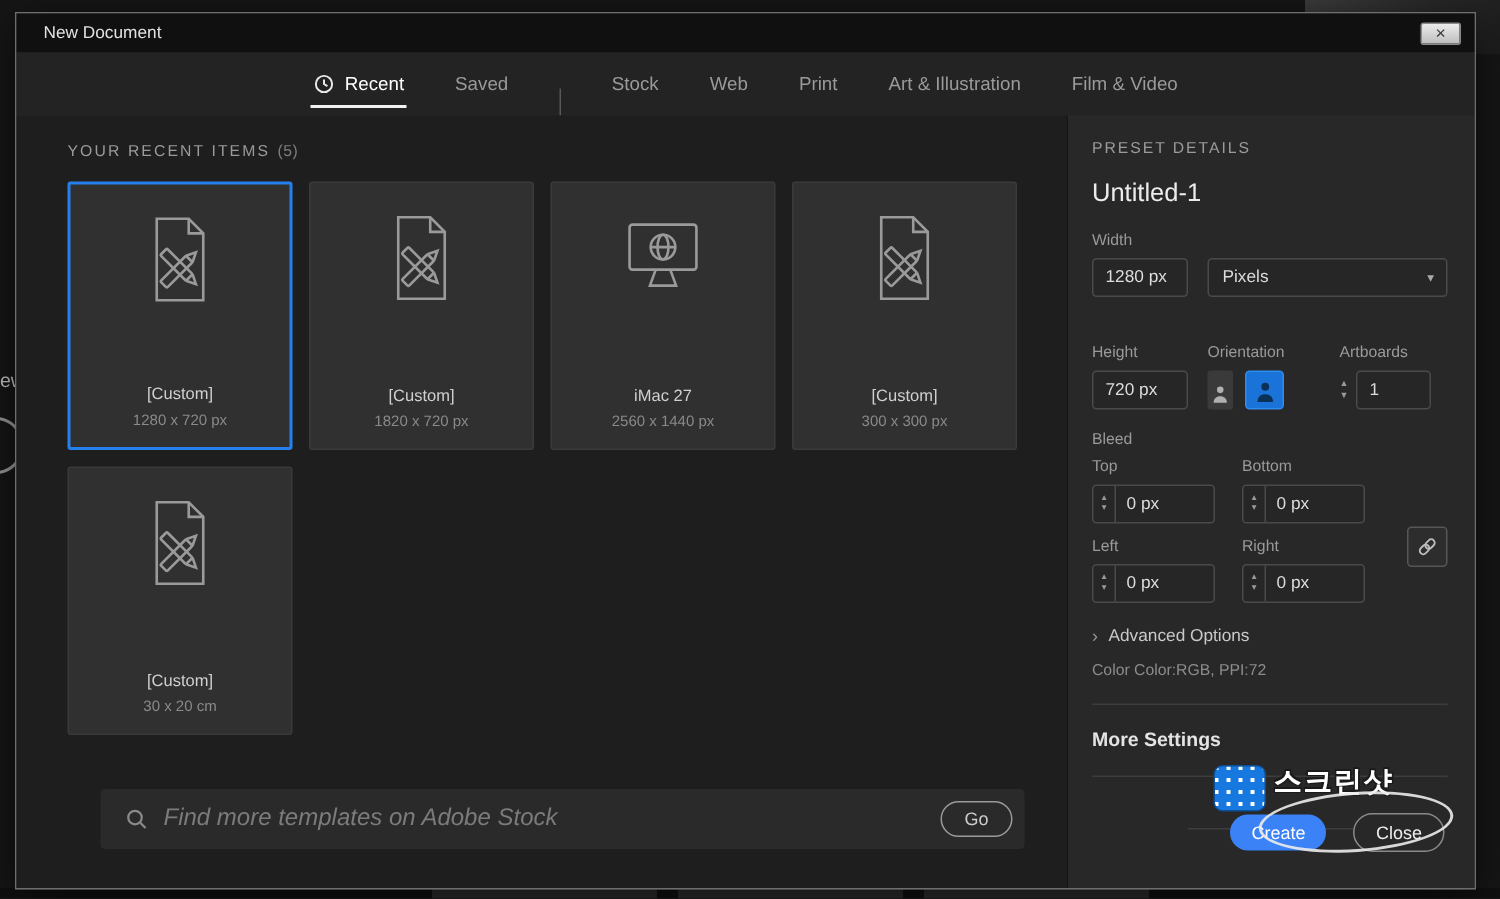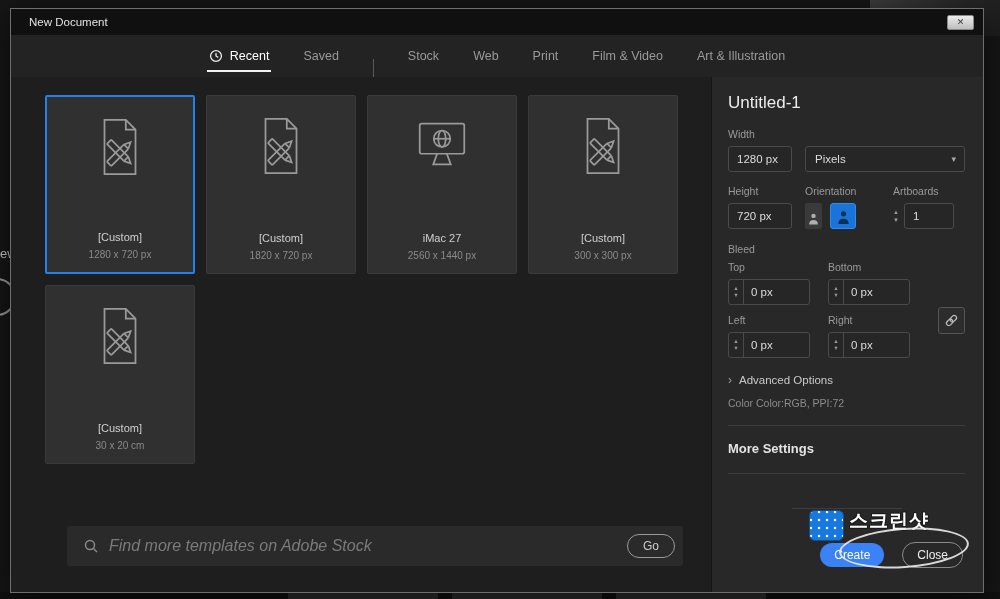--- a/index.html
+++ b/index.html
@@ -72,21 +72,21 @@
     padding:16px 18px 12px 16px; position:relative; flex:0 0 auto; }
   .preset-header { color:#9b9b9b; font-size:10.5px; letter-spacing:1.3px; margin-bottom:14px; }
   .doc-name { color:#ececec; font-size:17px; margin-bottom:15px; }
   .fld-label { color:#9a9a9a; font-size:10.5px; margin-bottom:6px; }
 
   input.box, .box { background:#262626; border:1px solid #4a4a4a; border-radius:3px;
     color:#dcdcdc; font-size:11.5px; height:26px; }
   input.box { padding-left:8px; outline:none; }
   .w-input { width:64px; }
 
-  .width-row { display:flex; margin-bottom:13px; }
+  .width-row { display:flex; margin-bottom:31px; }
   .unit-select { flex:1; margin-left:13px; display:flex; align-items:center;
     padding:0 8px 0 9px; cursor:pointer; }
   .unit-select .lbl { flex:1; }
   .chev-down { color:#aaaaaa; font-size:9px; }
 
   .hw-row { display:flex; margin-bottom:14px; }
   .col-h { width:77px; }
   .col-o { width:88px; }
   .col-a { flex:1; }
 
@@ -178,30 +178,33 @@
     <span class="tab">
         <span>Stock</span>
       </span>
     <span class="tab">
         <span>Web</span>
       </span>
     <span class="tab">
         <span>Print</span>
       </span>
     <span class="tab">
+        <span>Art &amp; Illustration</span>
+      </span>
+    <span class="tab">
         <span>Film &amp; Video</span>
       </span>
-    <span class="tab">
-        <span>Art &amp; Illustration</span>
-      </span>
   </div>
 
   <div class="dlg-body">
 
     <div class="main">
+      <div class="recent-header">
+        <span>YOUR RECENT ITEMS</span><span class="count">(5)</span>
+      </div>
 
       <div class="grid">
 
         <div class="card selected">
           <svg class="card-icon" viewBox="0 0 64 64" fill="none" stroke="#9a9a9a" stroke-width="1.8">
             <path d="M16 4 h22 l10 10 v46 h-32 z"></path>
               <path d="M38 4 v10 h10"></path>
             <g transform="rotate(45 32 38)">
                 <rect x="16" y="34.8" width="25" height="6.4" rx="1"></rect>
                 <path d="M41 34.8 L47.5 38 L41 41.2"></path>
@@ -284,20 +287,21 @@
         <svg width="16" height="16" viewBox="0 0 16 16" fill="none" stroke="#8a8a8a" stroke-width="1.5">
             <circle cx="7" cy="7" r="4.5"></circle>
             <path d="M10.5 10.5 L14 14"></path>
           </svg>
         <input class="search-input" type="text" placeholder="Find more templates on Adobe Stock" style="">
         <button class="go-btn">Go</button>
       </div>
     </div>
 
     <div class="rightpanel">
+      <div class="preset-header">PRESET DETAILS</div>
       <div class="doc-name">Untitled-1</div>
 
       <div class="fld-label">Width</div>
       <div class="width-row">
         <input class="box w-input" value="1280 px" style="">
         <div class="box unit-select">
           <span class="lbl">Pixels</span>
           <span class="chev-down">▾</span>
         </div>
       </div>

